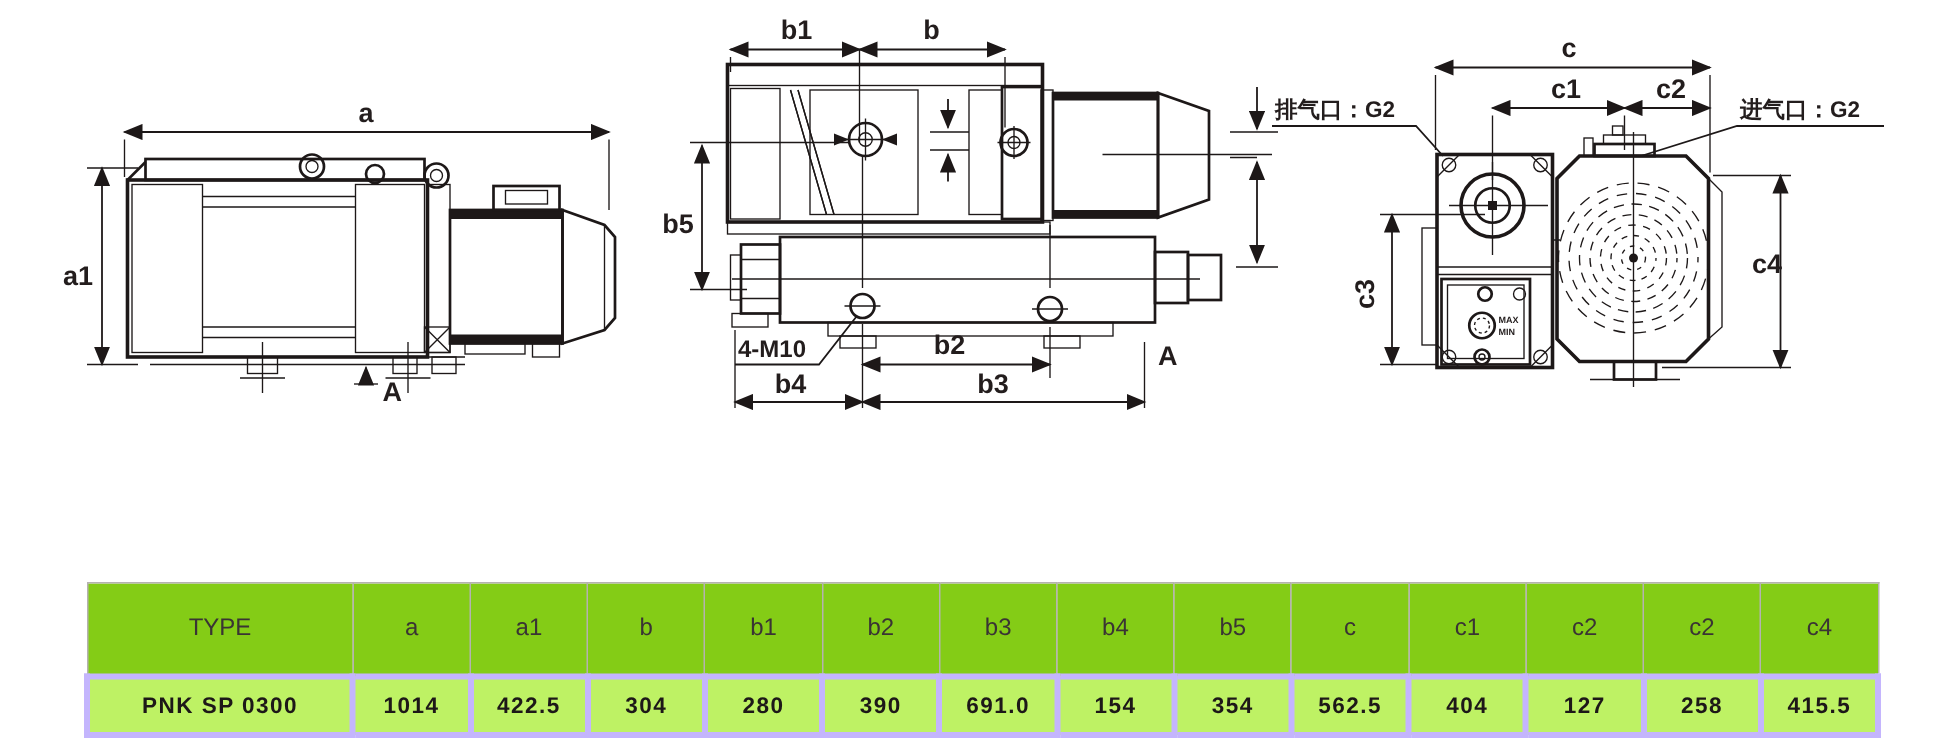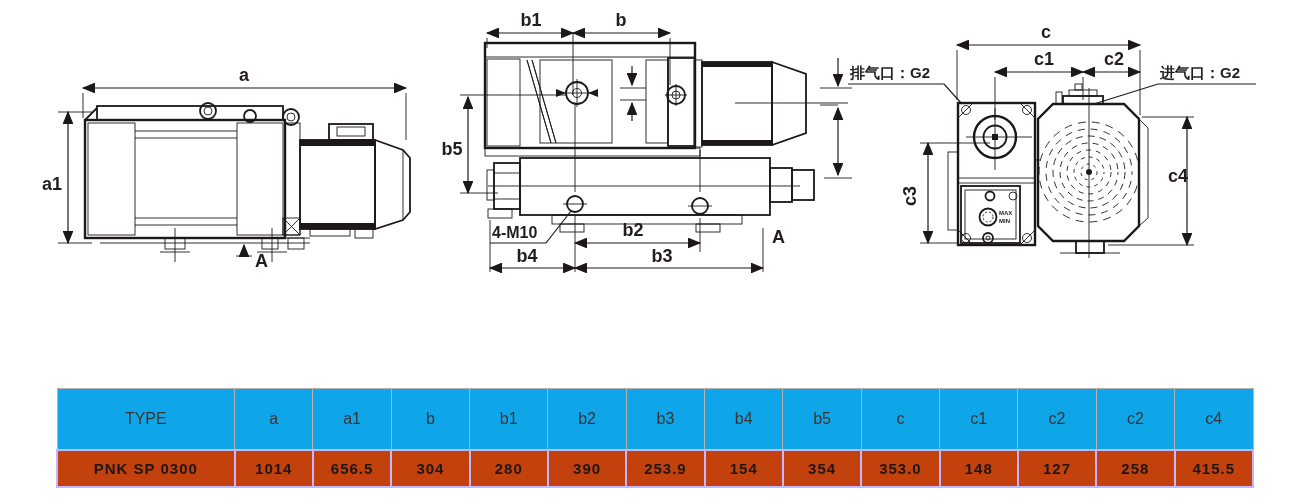--- a/index.html
+++ b/index.html
@@ -15,25 +15,25 @@
   .solid{fill:#1d1818;stroke:none;}
   
   text{fill:#231d1d;}
   .dl {font:bold 18px "Liberation Sans",sans-serif;}
   .dm {font:bold 16px "Liberation Sans",sans-serif;}
   .cn {font:bold 15px "Liberation Sans",sans-serif;}
   .tt {font:bold 6px "Liberation Sans",sans-serif;}
   
   .spec-table{position:absolute;left:56px;top:388px;width:1198px;}
   .spec-table table{width:100%;border-collapse:collapse;table-layout:fixed;}
-  .spec-table th{background:#0ea5e9;border:1px solid #b5b2b0;height:58px;
+  .spec-table th{background:#84cc16;border:1px solid #b5b2b0;height:58px;
       font-size:16px;font-weight:normal;color:#3a3434;text-align:center;}
   .spec-table th:first-child{width:14.6%;}
-  .spec-table td{border:2px solid #c4b5fd;height:33px;font-weight:bold;font-size:15px;
-      letter-spacing:1px;color:#1d1818;text-align:center;background:#c2410c;}
+  .spec-table td{border:4px solid #c4b5fd;height:33px;font-weight:bold;font-size:15px;
+      letter-spacing:1px;color:#1d1818;text-align:center;background:#bef264;}
   .spec-table thead tr{border-bottom:2px solid #2b2626;}
 </style>
 </head>
 <body>
 
 <div id="stage">
 
 <svg width="1300" height="380" viewBox="0 0 1300 380">
   <defs>
     <marker id="ar" orient="auto-start-reverse" markerWidth="12" markerHeight="9" refX="10" refY="4.5">
@@ -272,29 +272,29 @@
           <th>c1</th>
           <th>c2</th>
           <th>c2</th>
           <th>c4</th>
         </tr>
       </thead>
       <tbody>
         <tr>
           <td>PNK SP 0300</td>
           <td>1014</td>
-          <td>656.5</td>
+          <td>422.5</td>
           <td>304</td>
           <td>280</td>
           <td>390</td>
-          <td>253.9</td>
+          <td>691.0</td>
           <td>154</td>
           <td>354</td>
-          <td>353.0</td>
-          <td>148</td>
+          <td>562.5</td>
+          <td>404</td>
           <td>127</td>
           <td>258</td>
           <td>415.5</td>
         </tr>
       </tbody>
     </table>
   </div>
 </div>
 
 </body></html>

